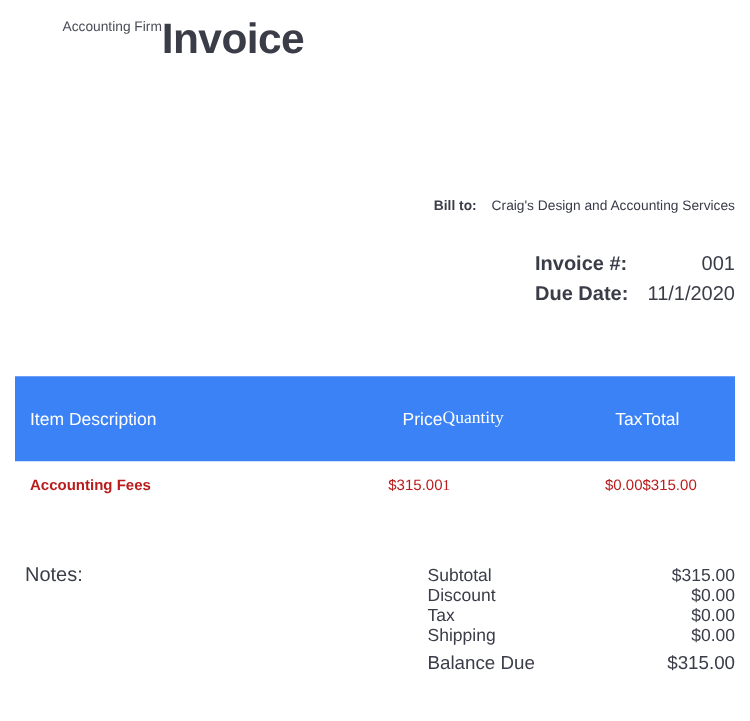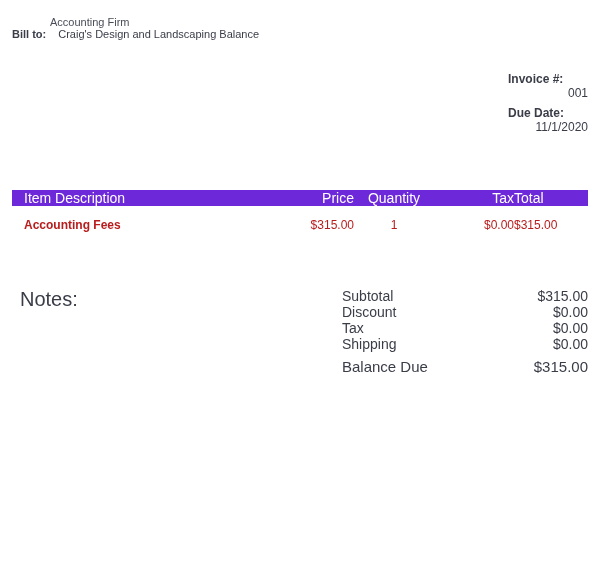--- a/index.html
+++ b/index.html
@@ -22,84 +22,85 @@
     padding-left: 38px;
   }
   .title {
     font-size: 34px;
     font-weight: 700;
     color: #3a3d48;
     letter-spacing: -0.5px;
   }
   .bill-row {
     display: flex;
+    margin-top: 108px;
     font-size: 11px;
+    justify-content: flex-end;
   }
   .bill-label {
     font-weight: 700;
     color: #3a3d48;
     margin-right: 12px;
   }
   .bill-value { color: #3a3d48; }
   .meta {
     margin-top: 32px;
     display: flex;
     flex-direction: column;
     align-items: flex-end;
     gap: 6px;
   }
   .meta-row {
     display: flex;
-    font-size: 12px;
-    flex-direction: column;
+    font-size: 16px;
   }
   .meta-label {
     font-weight: 700;
     color: #3a3d48;
     width: 80px;
     text-align: left;
   }
   .meta-value {
     color: #3a3d48;
     width: 80px;
     text-align: right;
   }
   .table {
     margin-top: 56px;
     width: 100%;
   }
   .thead {
-    background: #6d28d9;
+    background: #3b82f6;
     color: #fff;
     display: flex;
-    padding: 0 12px;
+    padding: 26px 12px;
     font-size: 14px;
     font-weight: 400;
   }
   .col-desc { flex: 0 0 250px; text-align: left; }
   .col-price { flex: 0 0 80px; text-align: right; }
-  .col-qty { flex: 0 0 80px; text-align: center; }
+  .col-qty { flex: 0 0 80px; text-align: left; font-family: Liberation Serif, serif; }
   .col-tax { flex: 0 0 80px; text-align: right; }
   .col-total { flex: 1; text-align: left; }
   .trow {
     display: flex;
     padding: 12px 12px;
     font-size: 12px;
     color: #b91c1c;
   }
   .trow .col-desc { font-weight: 700; }
   .bottom {
     display: flex;
     margin-top: 44px;
   }
   .notes-side {
     flex: 0 0 330px;
   }
   .notes-label {
-    font-size: 20px;
+    font-size: 16px;
     color: #3a3d48;
     padding-left: 8px;
   }
   .totals {
     flex: 1;
     display: flex;
     flex-direction: column;
   }
   .total-row {
     display: flex;
@@ -111,25 +112,26 @@
     font-weight: 400;
     font-size: 15px;
     margin-top: 6px;
   }
 </style>
 </head>
 <body>
 
 <div class="header-row">
   <div class="firm">Accounting Firm</div>
+  <div class="title">Invoice</div>
 </div>
 
 <div class="bill-row">
   <div class="bill-label">Bill to:</div>
-  <div class="bill-value">Craig's Design and Landscaping Balance</div>
+  <div class="bill-value">Craig's Design and Accounting Services</div>
 </div>
 
 <div class="meta">
   <div class="meta-row">
     <div class="meta-label">Invoice #:</div>
     <div class="meta-value">001</div>
   </div>
   <div class="meta-row">
     <div class="meta-label">Due Date:</div>
     <div class="meta-value">11/1/2020</div>

